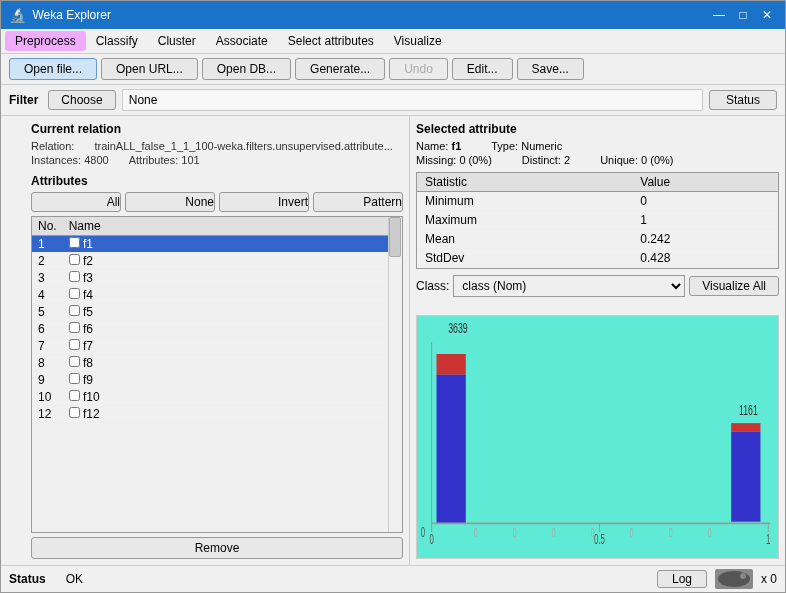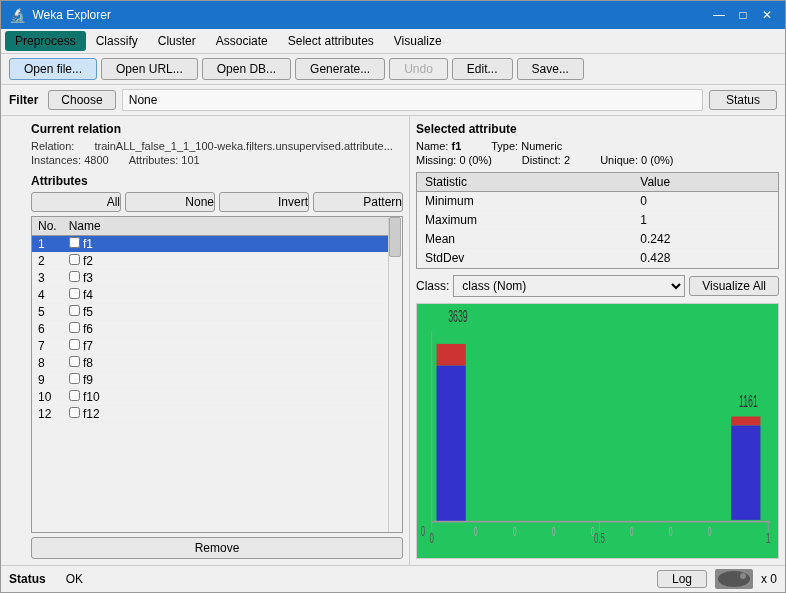--- a/index.html
+++ b/index.html
@@ -33,21 +33,21 @@
       background: #f0f0f0;
       border-bottom: 1px solid #ccc;
       padding: 2px 4px;
     }
     .menu-item {
       padding: 3px 10px;
       cursor: pointer;
       border-radius: 3px;
       font-size: 12px;
     }
-    .menu-item.active { background: #0f766e; }
+    .menu-item.active { background: #f0abfc; }
 
     .toolbar {
       display: flex;
       gap: 4px;
       padding: 4px 8px;
       background: #f0f0f0;
       border-bottom: 1px solid #ccc;
     }
     .toolbar-btn {
       padding: 3px 14px;
@@ -194,41 +194,41 @@
     }
     .stats-table td {
       padding: 2px 8px;
       border-bottom: 1px solid #eee;
     }
 
     .class-row {
       display: flex;
       align-items: center;
       gap: 4px;
-      margin-bottom: 6px;
+      margin-bottom: 18px;
     }
     .class-select {
       flex: 1;
       padding: 2px 4px;
       border: 1px solid #999;
       font-size: 12px;
       height: 22px;
     }
     .visualize-btn {
       padding: 2px 12px;
       background: #e8e8e8;
       border: 1px solid #999;
       border-radius: 3px;
       cursor: pointer;
       font-size: 12px;
     }
 
     .chart-area {
       flex: 1;
-      background: #22c55e;
+      background: #5eead4;
       border: 1px solid #ccc;
       position: relative;
       overflow: hidden;
     }
 
     .chart-svg { width: 100%; height: 100%; }
 
     .status-bar {
       display: flex;
       align-items: center;

